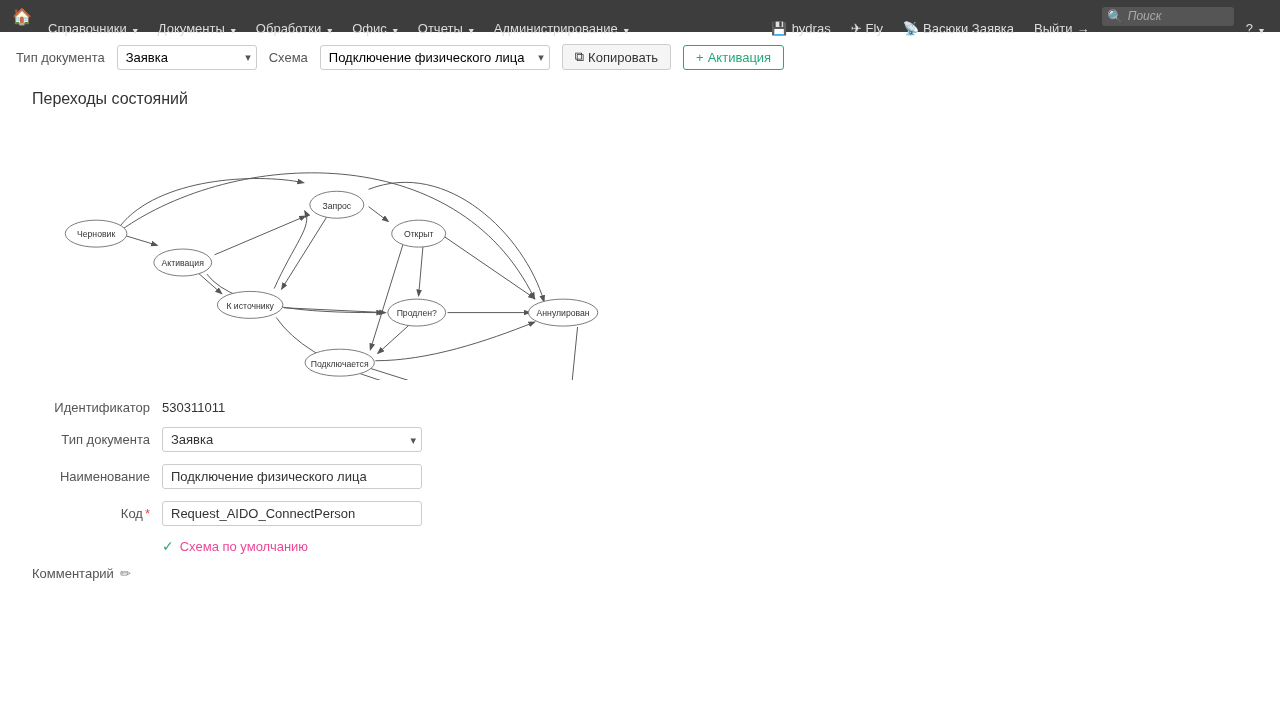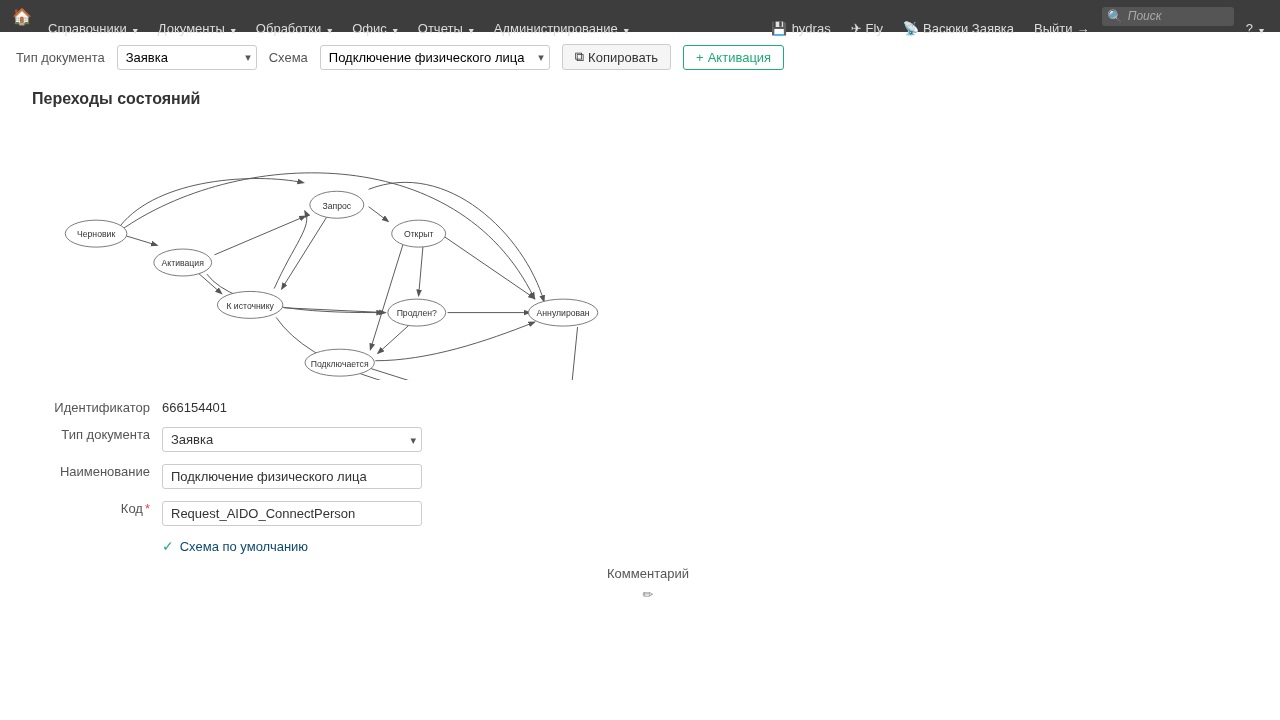--- a/index.html
+++ b/index.html
@@ -93,21 +93,21 @@
     }
     .toolbar-btn-add {
       background: #fff;
       color: #2a7;
       border-color: #2a7;
     }
 
     
     .section-title {
       font-size: 16px;
-      font-weight: bold;
+      font-weight: normal;
       color: #333;
       margin-bottom: 12px;
       padding-left: 16px;
     }
 
     
     .graph-area {
       border: none;
       margin: 0 0 20px 16px;
       width: 600px;
@@ -115,20 +115,21 @@
       position: relative;
     }
     .graph-area svg {
       width: 100%; height: 100%;
     }
 
     
     .form-section { padding: 0 0 0 0; }
     .form-row {
       display: flex;
+      align-items: center;
       margin-bottom: 12px;
       padding-left: 16px;
     }
     .form-label {
       width: 130px;
       text-align: right;
       padding-right: 12px;
       color: #555;
       font-size: 13px;
       flex-shrink: 0;
@@ -166,27 +167,26 @@
       display: flex; align-items: center; justify-content: center;
       font-size: 13px;
       color: #555;
     }
     .checkbox-row {
       display: flex; align-items: center; gap: 6px;
       padding-left: 146px;
       margin-bottom: 12px;
     }
     .checkbox-icon { color: #2a7; font-size: 14px; }
-    .checkbox-label { font-size: 13px; color: #0c4a6e; }
+    .checkbox-label { font-size: 13px; color: #ec4899; }
 
     .comment-row {
       display: flex; align-items: center;
       padding-left: 16px;
       gap: 6px;
-      flex-direction: column;
     }
     .comment-label { color: #555; font-size: 13px; }
     .comment-edit-icon { color: #888; cursor: pointer; font-size: 13px; }
 
     
     .arrow-down { font-size: 10px; margin-left: 2px; }
   </style>
 </head>
 <body>
 
@@ -355,21 +355,21 @@
 
       <ellipse cx="543" cy="300" rx="25" ry="14" fill="white" stroke="#777" stroke-width="1"></ellipse>
       <text x="543" y="304" text-anchor="middle" font-size="9" fill="#333">Закрыт</text>
     </svg>
   </div>
 
   <div class="form-section">
 
     <div class="form-row">
       <span class="form-label">Идентификатор</span>
-      <span class="form-value">666154401</span>
+      <span class="form-value">530311011</span>
     </div>
 
     <div class="form-row">
       <span class="form-label">Тип документа</span>
       <div class="select-wrapper">
         <select class="form-input" style="width:260px; padding-right:24px; appearance:none; -webkit-appearance:none;">
           <option value="Заявка">Заявка</option>
         </select>
       </div>
     </div>

